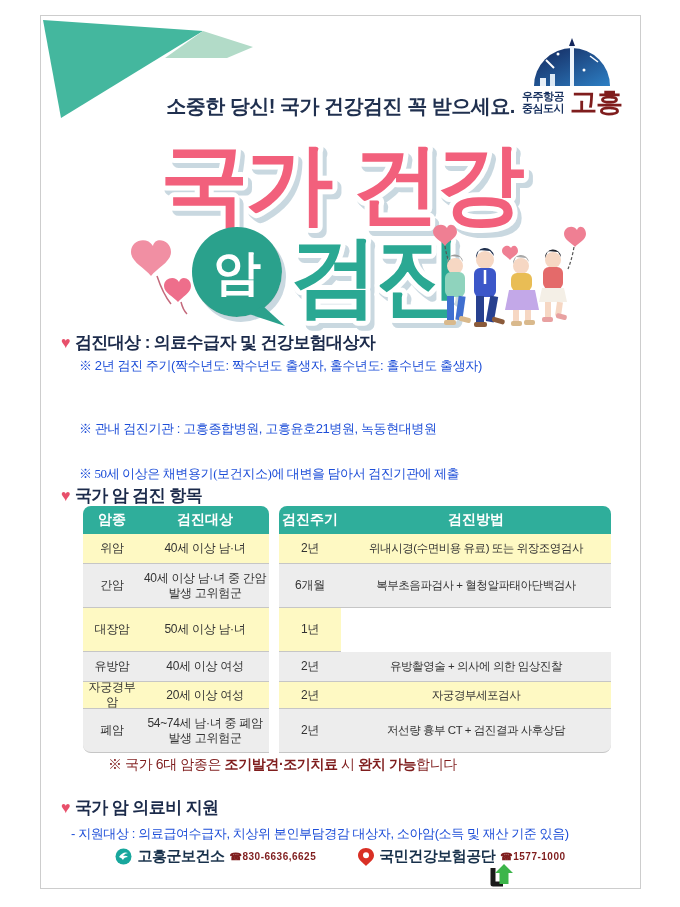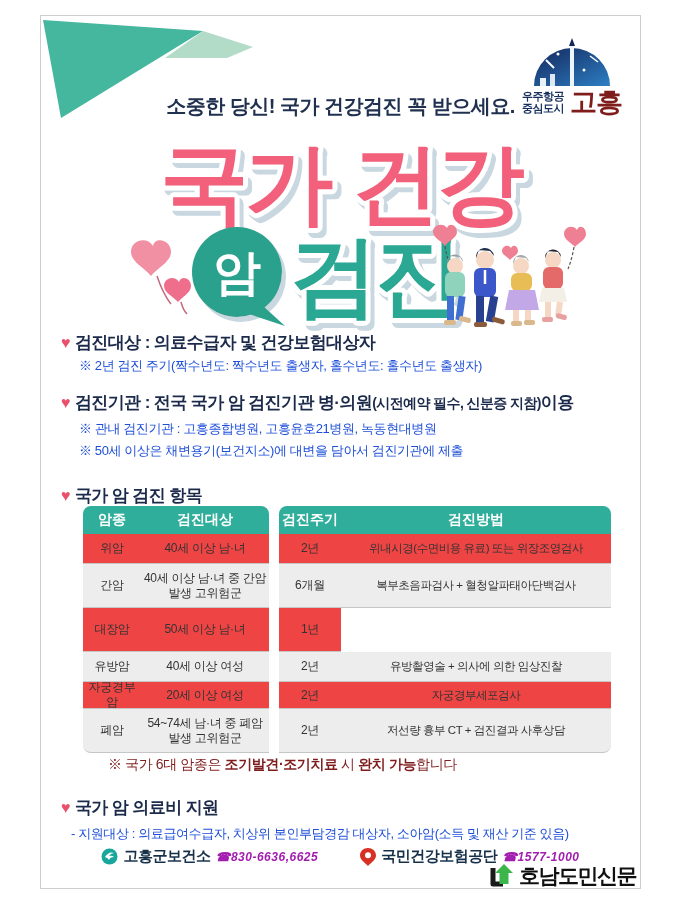--- a/index.html
+++ b/index.html
@@ -32,33 +32,33 @@
   .gtable{position:absolute;left:42px;top:490px;width:528px;font-size:12px;color:#333;}
   .thead{display:flex;height:28px;}
   .th-block{background:#2fae9b;color:#fff;font-weight:bold;font-size:14px;
             display:flex;align-items:center;border-radius:8px 8px 0 0;}
   .th-block span{text-align:center;}
   .t-row{display:flex;}
   .cell{display:flex;align-items:center;justify-content:center;text-align:center;
         border-bottom:1px solid #c6c6c6;line-height:1.25;letter-spacing:-0.3px;padding:2px 1px;box-sizing:border-box;}
   .sp{width:10px;background:#fff;}
   .c1{width:58px;} .c2{width:128px;} .c3{width:62px;} .c4{width:270px;}
-  .odd .cell{background:#ef4444;} .even .cell{background:#ededed;}
+  .odd .cell{background:#fef9c3;} .even .cell{background:#ededed;}
   .r30{height:30px;} .r44{height:44px;} .r27{height:27px;}
   .cell.m{font-size:11.5px;letter-spacing:-0.45px;}
   .last .c1{border-radius:0 0 0 8px;} .last .c4{border-radius:0 0 8px 0;}
   .footnote{position:absolute;left:36px;top:740px;font-size:14px;color:#7f1d1d;
             white-space:nowrap;letter-spacing:-0.4px;margin-left:31px;}
   .footnote b{font-weight:bold;}
   
   .contacts{position:absolute;left:0;top:831px;width:100%;display:flex;
             justify-content:center;gap:42px;align-items:center;}
   .contact{display:flex;align-items:center;gap:5px;white-space:nowrap;}
   .contact .cname{font-size:15px;font-weight:bold;color:#17304a;letter-spacing:-0.5px;}
-  .contact .cphone{font-size:12px;font-weight:bold;color:#a21caf;letter-spacing:0.5px;font-style:italic;}
+  .contact .cphone{font-size:10px;font-weight:bold;color:#7f1d1d;letter-spacing:0.5px;}
   
   .press{position:absolute;left:487px;top:862px;display:flex;align-items:center;gap:4px;}
   .press .pname{font-size:21px;font-weight:bold;color:#101010;letter-spacing:-1.5px;}
 </style>
 </head>
 <body>
 
 <div class="card">
 
   <svg class="corner" viewBox="0 0 220 110">
@@ -158,25 +158,22 @@
       <rect x="113" y="91" width="11" height="5" rx="2" fill="#e8a1a1"></rect>
         <rect x="127" y="88" width="11" height="5" rx="2" transform="rotate(14 132 90)" fill="#e8a1a1"></rect>
     </g>
   </svg>
 
   <div class="h-row" style="top:315px;">
     <span class="heart">♥</span><span>검진대상 : 의료수급자 및 건강보험대상자</span>
   </div>
   <div class="note" style="top:341px;">※ 2년 검진 주기(짝수년도: 짝수년도 출생자, 홀수년도: 홀수년도 출생자)</div>
 
-  <div class="h-row" style="top:375px;">
-    <span class="heart">♥</span><span>검진기관 : 전국 국가 암 검진기관 병·의원</span><span class="h-paren">(시전예약 필수, 신분증 지참)</span><span>이용</span>
-  </div>
   <div class="note" style="top:404px;">※ 관내 검진기관 : 고흥종합병원, 고흥윤호21병원, 녹동현대병원</div>
-  <div class="note" style="top:426px;">※ 50세 이상은 채변용기(보건지소)에 대변을 담아서 검진기관에 제출</div>
+  <div class="note" style="top:449px;font-family:Liberation Serif, serif;">※ 50세 이상은 채변용기(보건지소)에 대변을 담아서 검진기관에 제출</div>
 
   <div class="h-row" style="top:468px;">
     <span class="heart">♥</span><span>국가 암 검진 항목</span>
   </div>
 
   <div class="gtable">
     <div class="thead">
       <div class="th-block" style="width:186px;">
         <span style="width:58px;">암종</span>
         <span style="width:128px;">검진대상</span>
@@ -258,14 +255,13 @@
       <span class="cphone">☎1577-1000</span>
     </div>
   </div>
 </div>
 
 <div class="press">
   <svg width="28" height="28" viewBox="0 0 28 28">
     <path d="M6,6 v16 h10" fill="none" stroke="#1a1a1a" stroke-width="5" stroke-linejoin="round"></path>
     <polygon points="17,2 26,11 21.5,11 21.5,22 12.5,22 12.5,11 8,11" fill="#3cb54a"></polygon>
   </svg>
-  <span class="pname">호남도민신문</span>
 </div>
 
 </body></html>

